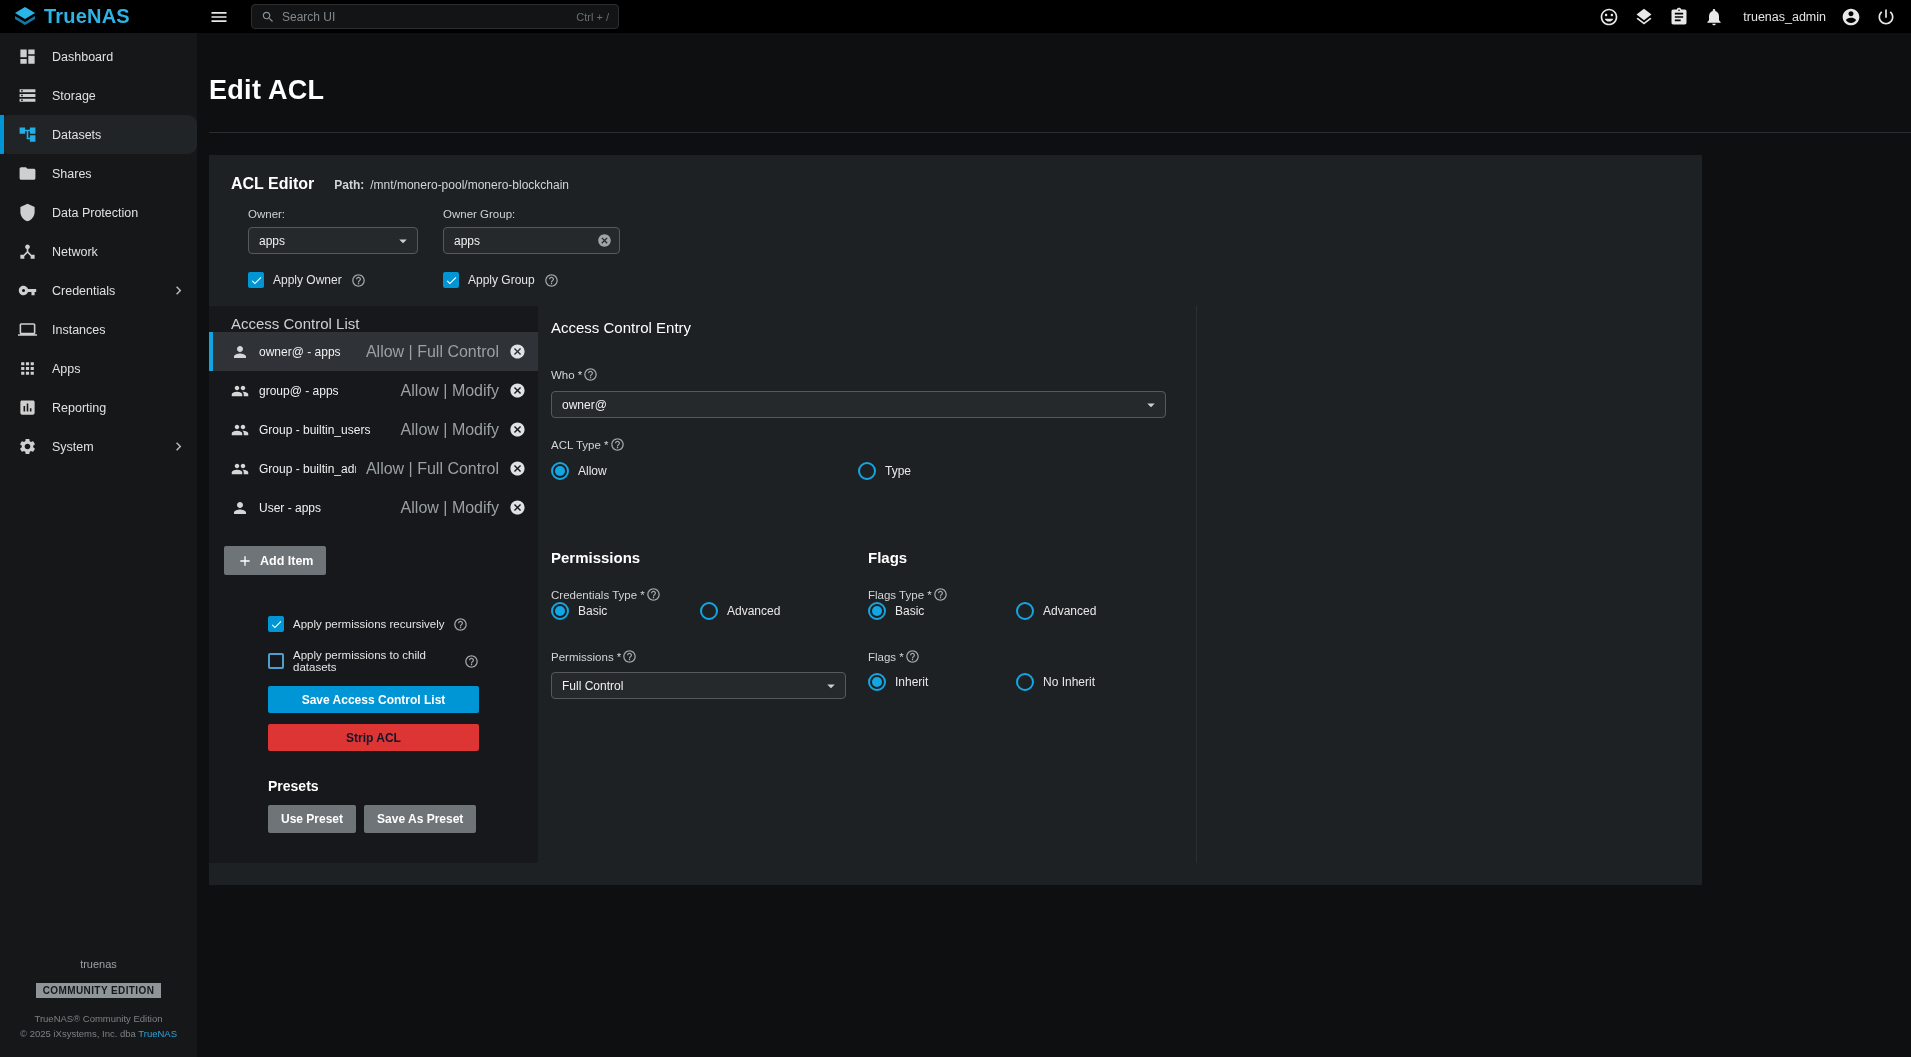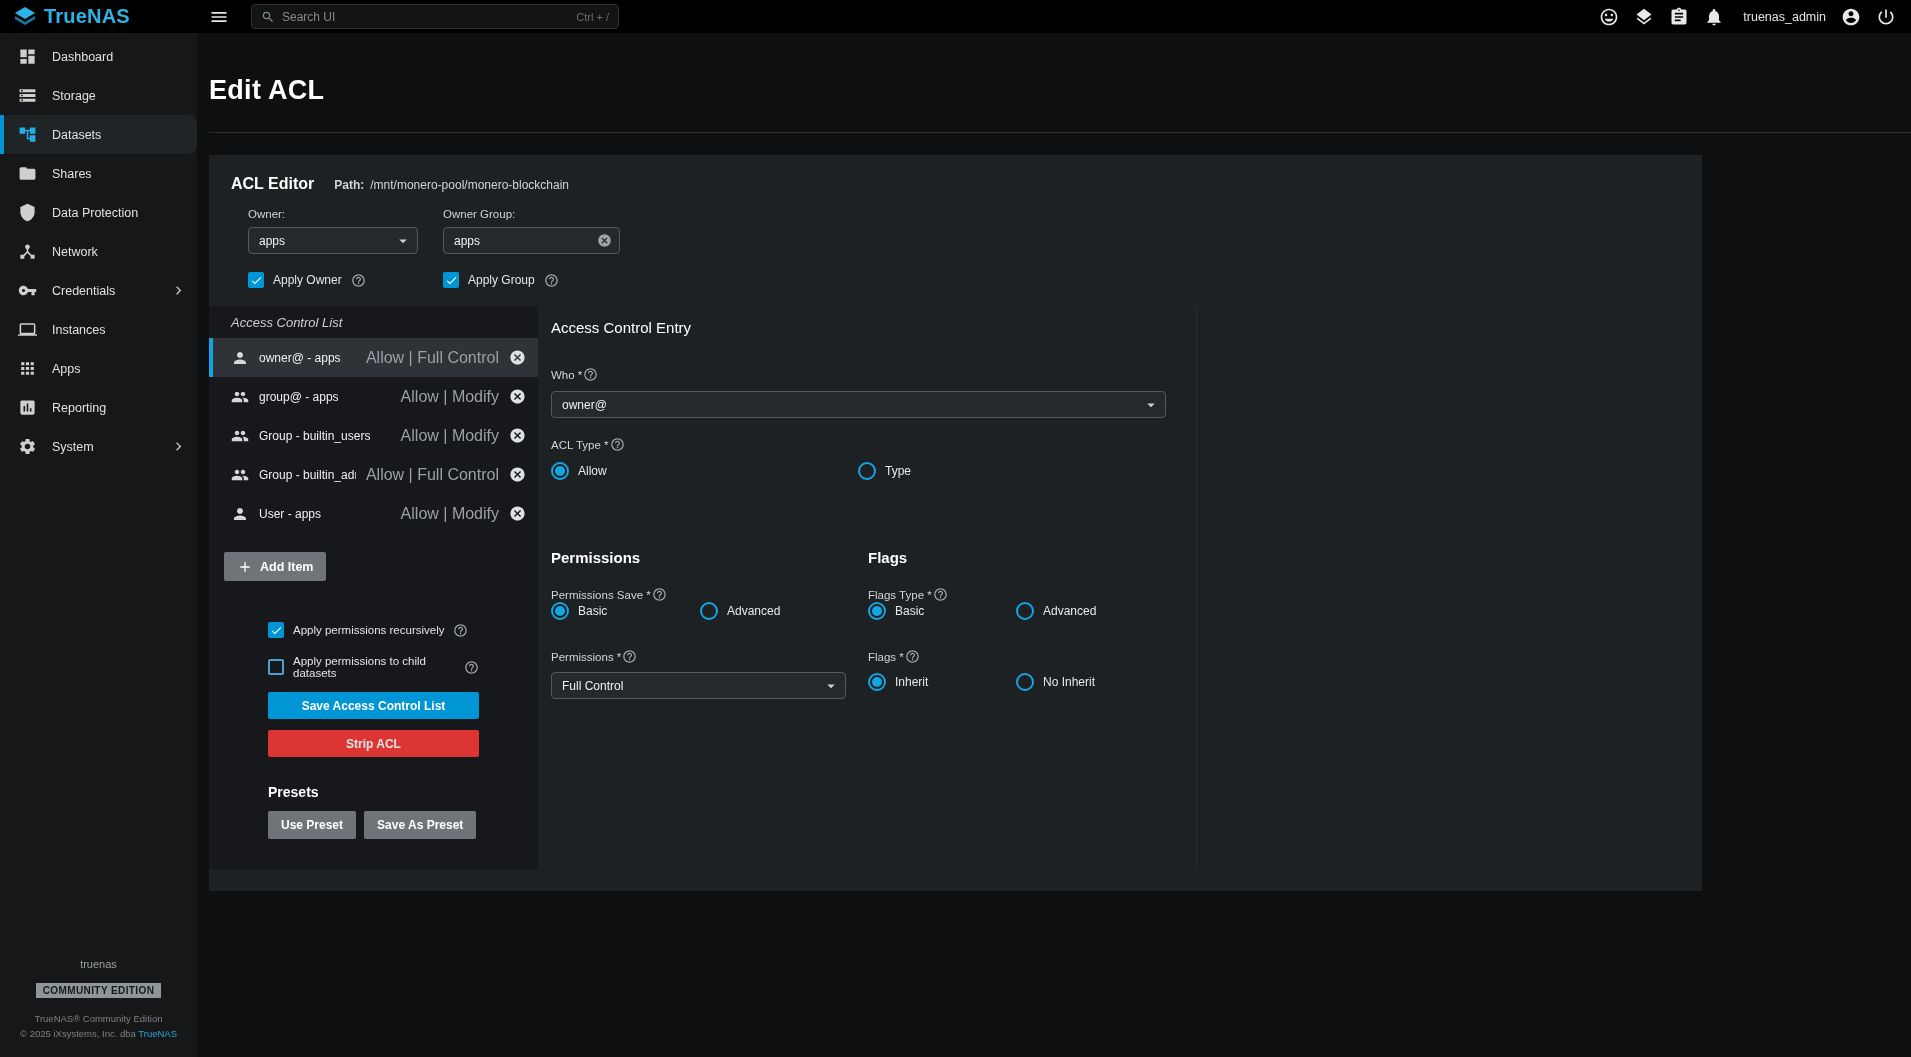--- a/index.html
+++ b/index.html
@@ -67,38 +67,38 @@
   .cb.on { background:#0095d5; }
   .cb.on svg { width:13px; height:13px; fill:#fff; }
   .cb.off { border:2px solid #4f9fcd; background:transparent; }
   .cb-label { font-size:12px; color:#e4e4e4; }
   .help { width:15px; height:15px; flex:none; display:flex; cursor:pointer; }
   .help svg { width:15px; height:15px; fill:#a3a8ac; }
 
   
   .card-body { display:flex; }
   .acl-panel { width:329px; flex:none; background:#17181b; min-height:555px; padding-bottom:30px; }
-  .acl-panel-title { padding:9px 0 8px 22px; font-size:13px; color:#cdd0d2;font-style:italic; }
+  .acl-panel-title { padding:9px 0 0 22px; font-size:15px; color:#cdd0d2; }
   .ace-row { height:39px; display:flex; align-items:center; gap:10px; padding:0 12px 0 18px; border-left:4px solid transparent; cursor:pointer; }
   .ace-row.selected { background:#2f3237; border-left-color:#12a3e2; }
   .who-ic { display:flex; flex:none; }
   .who-ic svg { width:18px; height:18px; fill:#d6d6d6; }
   .ace-who { font-size:12px; color:#f0f0f0; flex:1; white-space:nowrap; overflow:hidden; }
   .ace-perm { font-size:16px; color:#9aa0a4; white-space:nowrap; }
   .ace-del { display:flex; flex:none; cursor:pointer; }
   .ace-del svg { width:17px; height:17px; fill:#dfe2e4; }
   .add-item-btn { margin:19px 0 0 15px; height:29px; display:inline-flex; align-items:center; gap:7px; padding:0 13px; background:#6e7478; color:#fff; border:0; border-radius:2px; font-weight:700; font-size:12.5px; cursor:pointer; font-family:inherit; }
   .add-item-btn svg { width:16px; height:16px; fill:#fff; }
   .panel-controls { width:211px; margin:41px 0 0 59px; display:flex; flex-direction:column; }
   .panel-cb-row { display:flex; align-items:center; gap:9px; font-size:11.5px; color:#e2e2e2; cursor:pointer; }
   .panel-cb-row .cb-label { font-size:11.5px; }
   .mb17 { margin-bottom:17px; }
   .mb13 { margin-bottom:13px; }
   .btn-primary { height:27px; background:#0095d5; color:#fff; border:0; border-radius:2px; font-weight:700; font-size:12px; cursor:pointer; font-family:inherit; }
-  .btn-danger { height:27px; background:#dd3434; color:#e5e5e5; border:0; border-radius:2px; font-weight:700; font-size:12px; cursor:pointer; font-family:inherit; margin-top:11px; }
+  .btn-danger { height:27px; background:#dd3434; color:#0f172a; border:0; border-radius:2px; font-weight:700; font-size:12px; cursor:pointer; font-family:inherit; margin-top:11px; }
   .presets-title { margin-top:27px; font-size:14px; font-weight:700; color:#fff; }
   .preset-row { display:flex; gap:8px; margin-top:11px; }
   .btn-gray { height:28px; padding:0 13px; background:#6e7478; color:#fff; border:0; border-radius:2px; font-weight:700; font-size:12px; cursor:pointer; font-family:inherit; white-space:nowrap; }
 
   
   .entry-panel { width:659px; flex:none; border-right:1px solid #2c2f32; padding:13px 0 0 13px; }
   .entry-title { font-size:15px; font-weight:400; color:#fff; }
   .label-row { display:flex; align-items:center; gap:1px; font-size:11.5px; color:#d2d5d7; }
   .who-label-row { margin-top:31px; }
   .who-select { width:615px; margin-top:9px; }
@@ -490,21 +490,21 @@
             </label>
           </div>
 
           <div class="two-col sections-row">
             <h3 class="section-title colL">Permissions</h3>
             <h3 class="section-title">Flags</h3>
           </div>
 
           <div class="two-col types-row">
             <div class="label-row colL">
-              <span>Permissions Save *</span>
+              <span>Credentials Type *</span>
               <span class="help">
                   <svg viewBox="0 0 24 24">
                     <path d="M11 18h2v-2h-2v2zm1-16C6.48 2 2 6.48 2 12s4.48 10 10 10 10-4.48 10-10S17.52 2 12 2zm0 18c-4.41 0-8-3.59-8-8s3.59-8 8-8 8 3.59 8 8-3.59 8-8 8zm0-14c-2.21 0-4 1.79-4 4h2c0-1.1.9-2 2-2s2 .9 2 2c0 2-3 1.75-3 5h2c0-2.25 3-2.5 3-5 0-2.21-1.79-4-4-4z"></path>
                   </svg>
                 </span>
             </div>
             <div class="label-row">
               <span>Flags Type *</span>
               <span class="help">
                   <svg viewBox="0 0 24 24">

